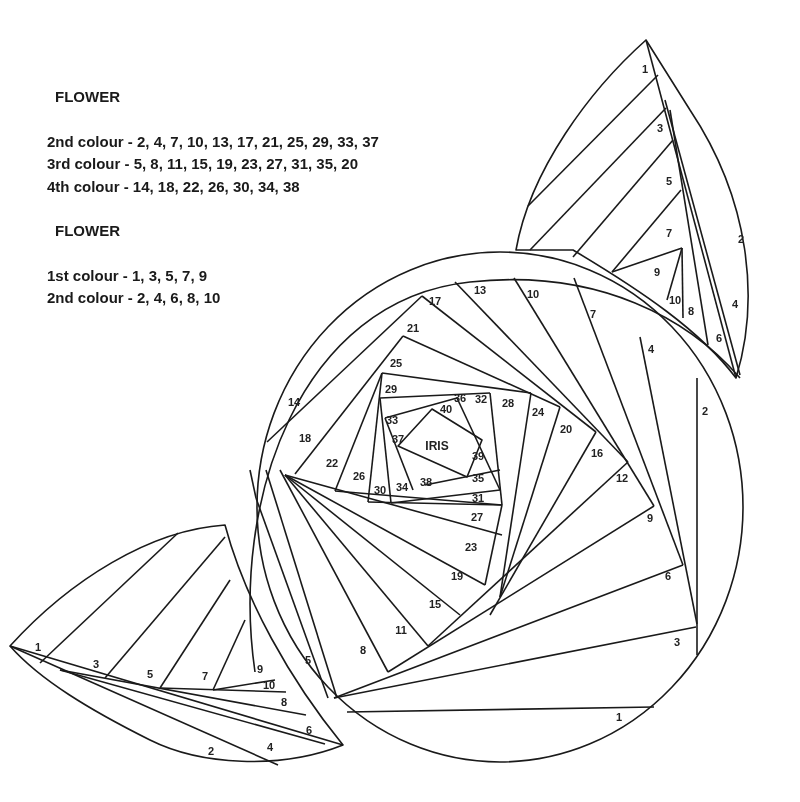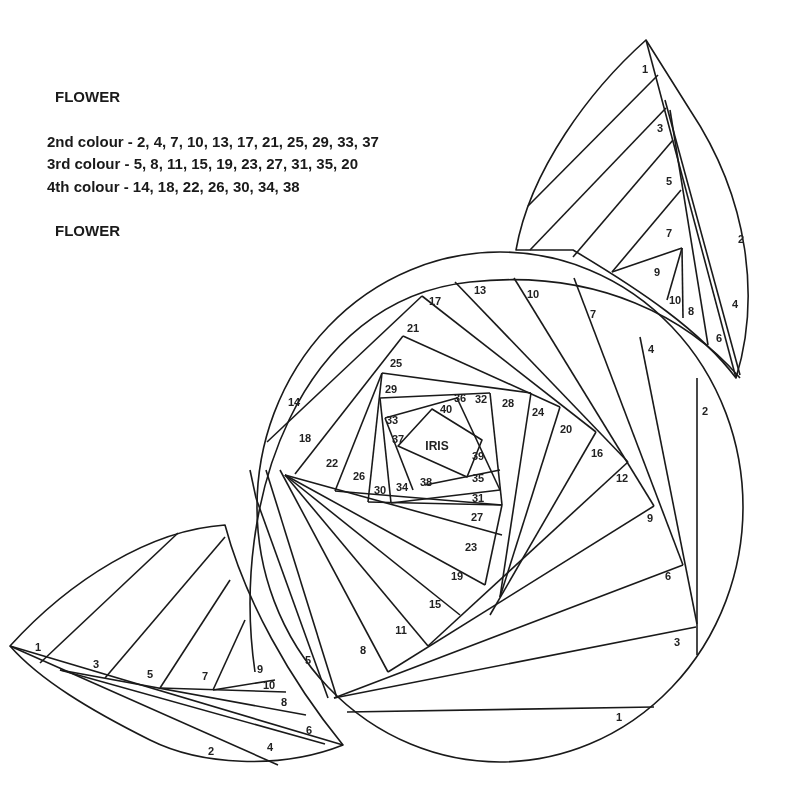--- a/index.html
+++ b/index.html
@@ -15,20 +15,22 @@
 </head>
 <body>
 
 <div class="legend">
   <div class="h">FLOWER</div>
   <div>2nd colour - 2, 4, 7, 10, 13, 17, 21, 25, 29, 33, 37</div>
   <div>3rd colour - 5, 8, 11, 15, 19, 23, 27, 31, 35, 20</div>
   <div>4th colour - 14, 18, 22, 26, 30, 34, 38</div>
   <div class="gap"></div>
   <div class="h">FLOWER</div>
+  <div>1st colour - 1, 3, 5, 7, 9</div>
+  <div>2nd colour - 2, 4, 6, 8, 10</div>
 </div>
 
 <svg width="800" height="802" viewBox="0 0 800 802">
 
   <g>
     <path d="M646,40 C590,90 530,170 516,250 L573,250 C640,290 700,330 736,378 C760,300 750,200 690,110 Z"></path>
     <line x1="646" y1="40" x2="736" y2="378"></line>
     <line x1="658" y1="75" x2="528" y2="206"></line>
     <line x1="666" y1="108" x2="530" y2="250"></line>
     <line x1="673" y1="140" x2="573" y2="257"></line>

